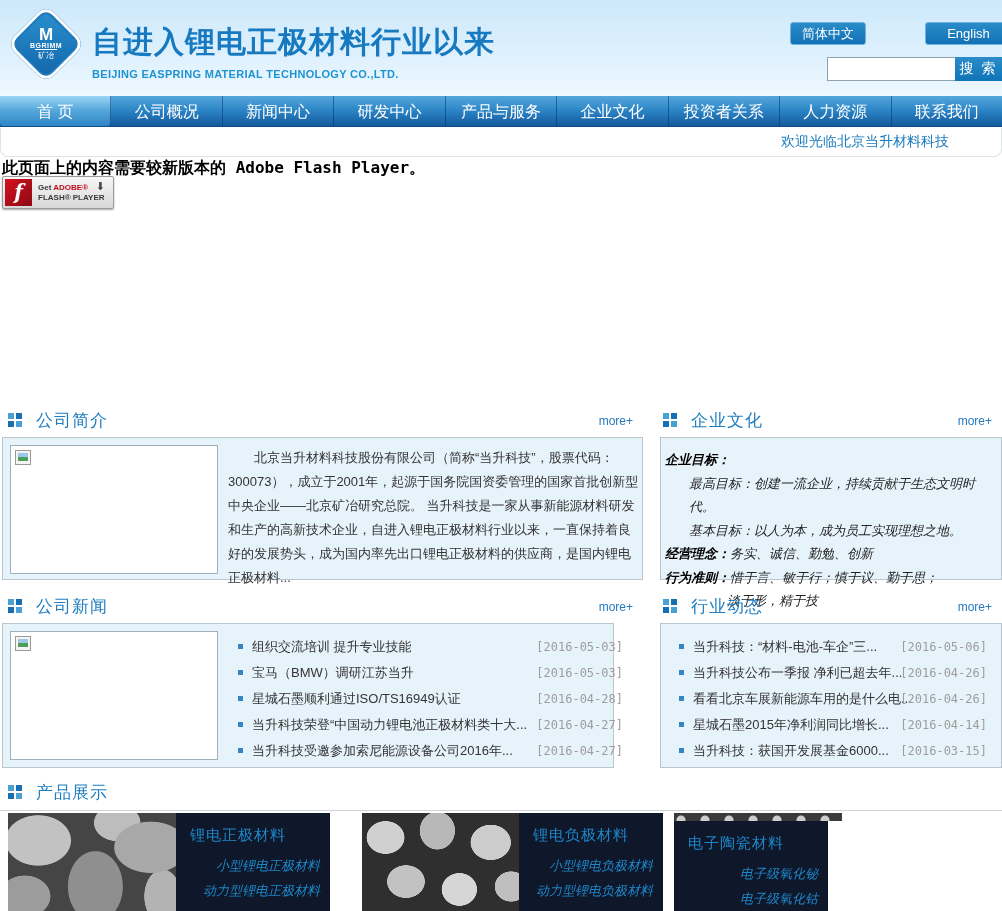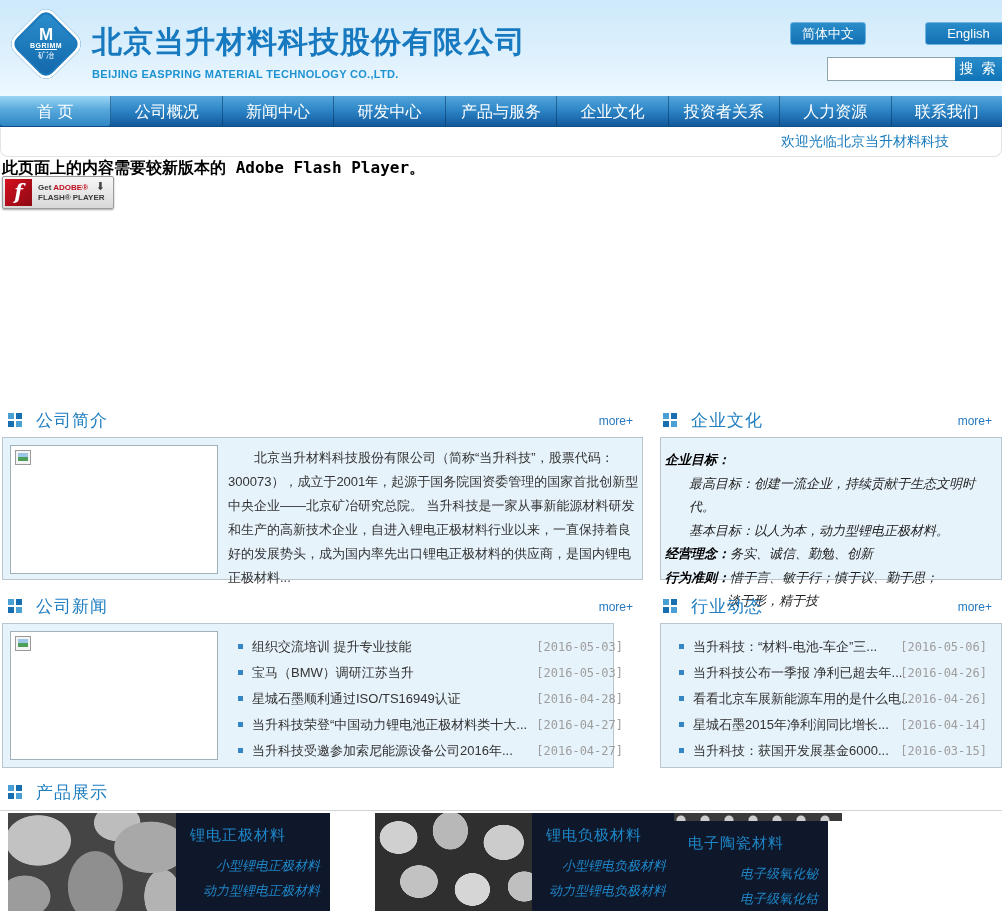--- a/index.html
+++ b/index.html
@@ -129,21 +129,21 @@
 
 <div class="header">
   <div class="logo">
     <div class="logo-inner">
       <div class="logo-m">M</div>
       <div class="logo-bgrimm">BGRIMM</div>
       <div class="logo-ky">矿冶</div>
     </div>
   </div>
   <div class="cname">
-    <div class="cname-cn">北京当升材料科技股份有限公司</div>
+    <div class="cname-cn">自进入锂电正极材料行业以来</div>
     <div class="cname-en">BEIJING EASPRING MATERIAL TECHNOLOGY CO.,LTD.</div>
   </div>
   <div class="lang-btn btn-cn">简体中文</div>
   <div class="lang-btn btn-en">English</div>
   <input class="search-input" value="" style="">
   <button class="search-btn">搜 索</button>
 </div>
 
 <div class="nav">
   <div class="nav-item active">首 页</div>
@@ -197,21 +197,21 @@
       <i></i>
       <i></i>
     </span>
   <span class="sec-title">企业文化</span>
   <span class="more-link">more+</span>
 </div>
 <div class="cbox" style="left:660px; top:437px; width:342px; height:143px;">
   <div class="cult">
     <div><span class="lbl">企业目标：</span><span></span></div>
     <div class="ind1"><span>最高目标：创建一流企业，持续贡献于生态文明时代。</span></div>
-    <div class="ind1"><span>基本目标：以人为本，动力型锂电正极材料。</span></div>
+    <div class="ind1"><span>基本目标：以人为本，成为员工实现理想之地。</span></div>
     <div><span class="lbl">经营理念：</span><span>务实、诚信、勤勉、创新</span></div>
     <div><span class="lbl">行为准则：</span><span>惜于言、敏于行；慎于议、勤于思；</span></div>
     <div class="ind2"><span>淡于形，精于技</span></div>
   </div>
 </div>
 
 <div class="sec-head" style="left:8px; top:595px; width:635px;">
   <span class="sq-icon">
       <i></i>
       <i></i>
@@ -268,21 +268,21 @@
 <div class="prod-rule"></div>
 
 <div class="pcard" style="left:8px;">
   <div class="pimg pimg1"></div>
   <div class="ppanel">
     <div class="ptitle">锂电正极材料</div>
     <div class="plink">小型锂电正极材料</div>
     <div class="plink">动力型锂电正极材料</div>
   </div>
 </div>
-<div class="pcard" style="left:354px;padding-left:21px;">
+<div class="pcard" style="left:341px;padding-left:21px;">
   <div class="pimg pimg2"></div>
   <div class="ppanel">
     <div class="ptitle">锂电负极材料</div>
     <div class="plink">小型锂电负极材料</div>
     <div class="plink">动力型锂电负极材料</div>
   </div>
 </div>
 <div class="pcard" style="left:674px;flex-direction:column;">
   <div class="pimg pimg3"></div>
   <div class="ppanel">

